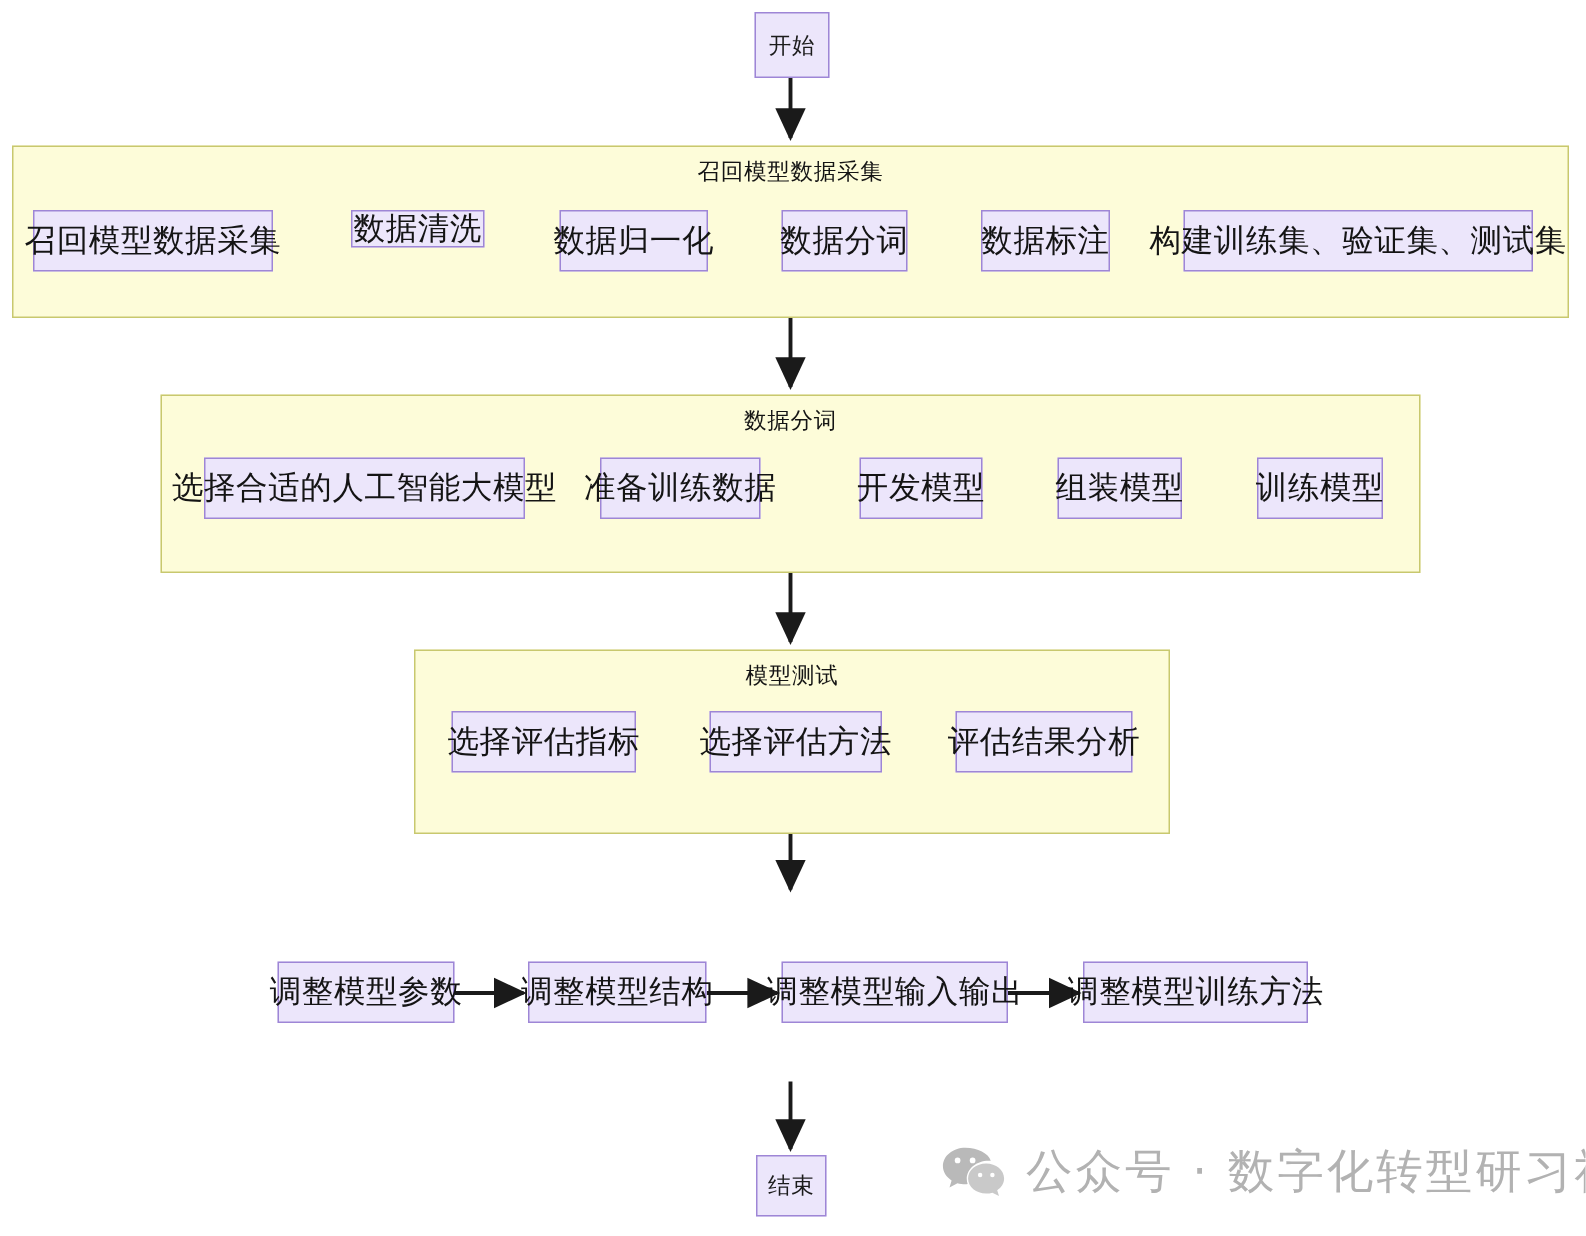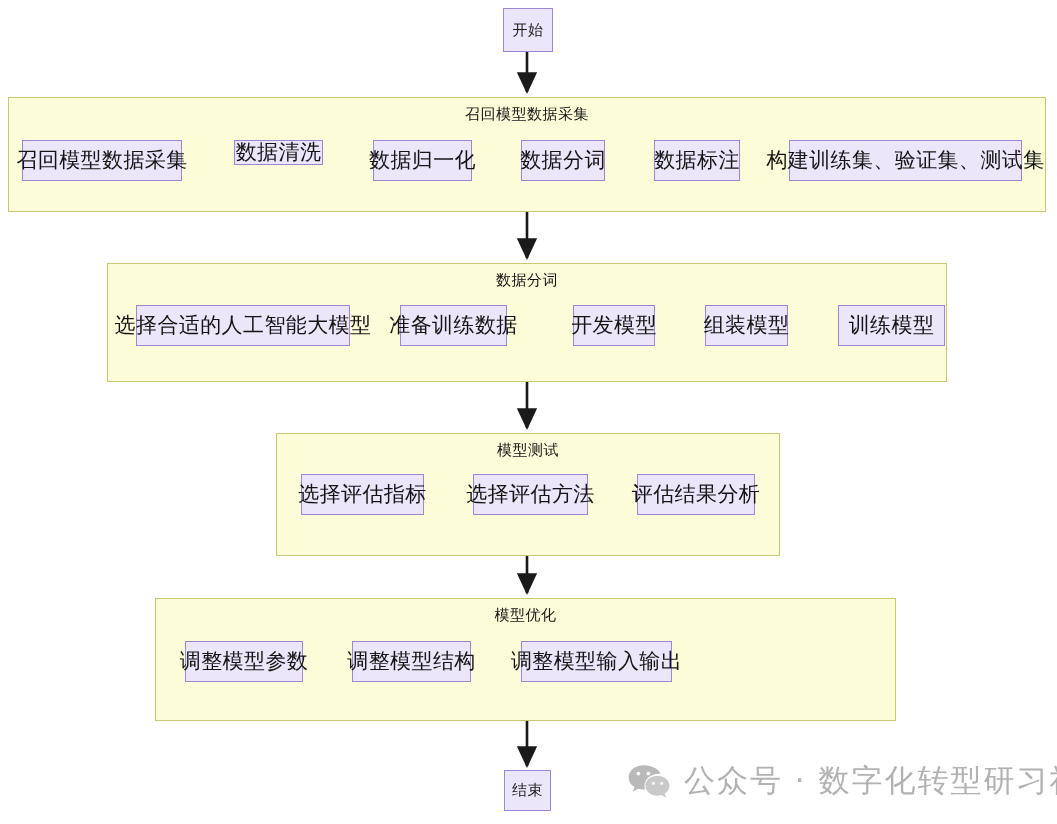--- a/index.html
+++ b/index.html
@@ -194,48 +194,48 @@
   </div>
   <div class="step" style="left:400px; top:305px; width:107px; height:41px;">
     <span>准备训练数据</span>
   </div>
   <div class="step" style="left:573px; top:305px; width:82px; height:41px;">
     <span>开发模型</span>
   </div>
   <div class="step" style="left:705px; top:305px; width:83px; height:41px;">
     <span>组装模型</span>
   </div>
-  <div class="step" style="left:838px; top:305px; width:107px; height:41px;">
+  <div class="step" style="left:838px; top:305px; width:84px; height:41px;">
     <span>训练模型</span>
   </div>
 
   <div class="group" style="left:276px; top:433px; width:504px; height:123px;">
     <div class="group-title">模型测试</div>
   </div>
   <div class="step" style="left:301px; top:474px; width:123px; height:41px;">
     <span>选择评估指标</span>
   </div>
   <div class="step" style="left:473px; top:474px; width:115px; height:41px;">
     <span>选择评估方法</span>
   </div>
   <div class="step" style="left:637px; top:474px; width:118px; height:41px;">
     <span>评估结果分析</span>
   </div>
 
-  <div class="group" style="left:155px; top:598px; width:741px; height:123px;">
-    <div class="group-title">模型优化</div>
-  </div>
   <div class="step" style="left:185px; top:641px; width:118px; height:41px;">
     <span>调整模型参数</span>
   </div>
   <div class="step" style="left:352px; top:641px; width:119px; height:41px;">
     <span>调整模型结构</span>
   </div>
   <div class="step" style="left:521px; top:641px; width:151px; height:41px;">
     <span>调整模型输入输出</span>
+  </div>
+  <div class="step" style="left:722px; top:641px; width:150px; height:41px;">
+    <span>调整模型训练方法</span>
   </div>
 
   <div class="node terminal" style="left:504px; top:770px; width:47px; height:41px;">
     <span>结束</span>
   </div>
 
   <div id="watermark">
     <svg class="wechat-logo" viewBox="0 0 42 34" xmlns="http://www.w3.org/2000/svg">
 
       <path fill="#B9B9B9" d="M15.6,1.2 C7.2,1.2 0.6,6.7 0.6,13.4 C0.6,17.3 2.9,20.8 6.4,23.0 L5.0,27.6 L10.3,24.8

